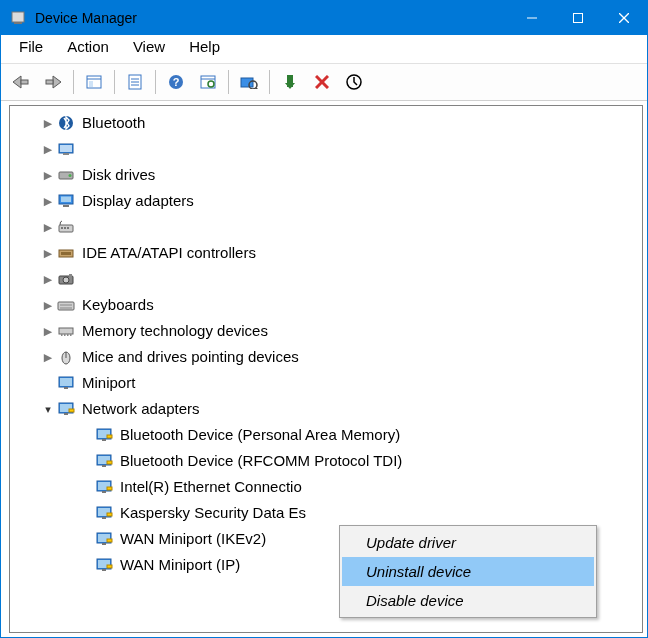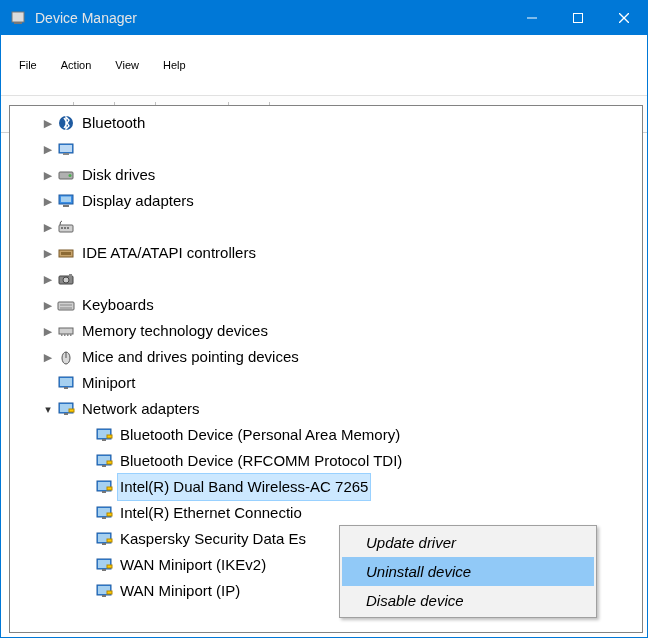--- a/index.html
+++ b/index.html
@@ -1,22 +1,22 @@
 <!DOCTYPE html>
 <html><head>
 <meta charset="utf-8">
 <style>
   html,body{margin:0;padding:0;font-family:"Segoe UI",Tahoma,sans-serif;font-size:15px;color:#000;background:#fff}
   .window{width:648px;height:638px;border:1px solid #0078D7;box-sizing:border-box;position:relative;overflow:hidden}
-  .titlebar{height:34px;background:#0078D7;color:#e5e5e5;display:flex;align-items:center;padding-left:8px}
+  .titlebar{height:34px;background:#0078D7;color:#000000;display:flex;align-items:center;padding-left:8px}
   .titlebar .icon{width:18px;height:18px;margin-right:8px;display:flex;align-items:center;justify-content:center}
   .titlebar .title{font-size:14px;flex:0 0 auto}
   .titlebar .spacer{flex:1 1 auto}
   .titlebar .winbtn{width:46px;height:34px;display:flex;align-items:center;justify-content:center;color:#fff}
-  .menubar{height:28px;display:flex;align-items:center;padding:16px 6px;border-bottom:1px solid #e1e1e1;font-size:11px}
+  .menubar{height:28px;display:flex;padding:0 6px;border-bottom:1px solid #e1e1e1;font-size:15px}
   .menubar .menuitem{padding:3px 12px;cursor:default}
   .toolbar{height:36px;display:flex;align-items:center;padding:0 4px;border-bottom:1px solid #d0d0d0;gap:0px;background:#fdfdfd}
   .toolbar .tbtn{width:28px;height:28px;display:flex;align-items:center;justify-content:center;border:1px solid transparent;margin:0 1px}
   .toolbar .sep{width:1px;height:24px;background:#c0c0c0;margin:0 4px}
   .tree-wrap{position:absolute;left:8px;right:4px;top:104px;bottom:4px;border:1px solid #828282;overflow:auto;background:#fff;padding-top:4px}
   .row{display:flex;align-items:center;height:26px;line-height:26px;white-space:nowrap;font-size:15px}
   .row .chev{width:16px;text-align:center;color:#7a7a7a;font-size:11px;cursor:default;user-select:none}
   .row .ricon{width:20px;height:18px;display:flex;align-items:center;justify-content:center;margin-right:4px}
   .row .label{padding:0 2px}
   .row.selected .label{background:#cce8ff;outline:1px solid #99d1ff}
@@ -287,32 +287,20 @@
         <span class="ricon">
           <svg width="18" height="16" viewBox="0 0 18 16">
             <rect x="2" y="2" width="14" height="10" fill="#3a8ee6" stroke="#1e5aa0"></rect>
             <rect x="3" y="3" width="12" height="8" fill="#a6d0f0"></rect>
             <rect x="7" y="12" width="4" height="2" fill="#777"></rect>
             <rect x="12" y="8" width="5" height="3" fill="#ffcc00" stroke="#b38600"></rect>
           </svg>
         </span>
         <span class="label">Bluetooth Device (RFCOMM Protocol TDI)</span>
       </div>
-      <div class="row depth2 selected">
-        <span class="chev"></span>
-        <span class="ricon">
-          <svg width="18" height="16" viewBox="0 0 18 16">
-            <rect x="2" y="2" width="14" height="10" fill="#3a8ee6" stroke="#1e5aa0"></rect>
-            <rect x="3" y="3" width="12" height="8" fill="#a6d0f0"></rect>
-            <rect x="7" y="12" width="4" height="2" fill="#777"></rect>
-            <rect x="12" y="8" width="5" height="3" fill="#ffcc00" stroke="#b38600"></rect>
-          </svg>
-        </span>
-        <span class="label">Intel(R) Dual Band Wireless-AC 7265</span>
-      </div>
       <div class="row depth2">
         <span class="chev"></span>
         <span class="ricon">
           <svg width="18" height="16" viewBox="0 0 18 16">
             <rect x="2" y="2" width="14" height="10" fill="#3a8ee6" stroke="#1e5aa0"></rect>
             <rect x="3" y="3" width="12" height="8" fill="#a6d0f0"></rect>
             <rect x="7" y="12" width="4" height="2" fill="#777"></rect>
             <rect x="12" y="8" width="5" height="3" fill="#ffcc00" stroke="#b38600"></rect>
           </svg>
         </span>

